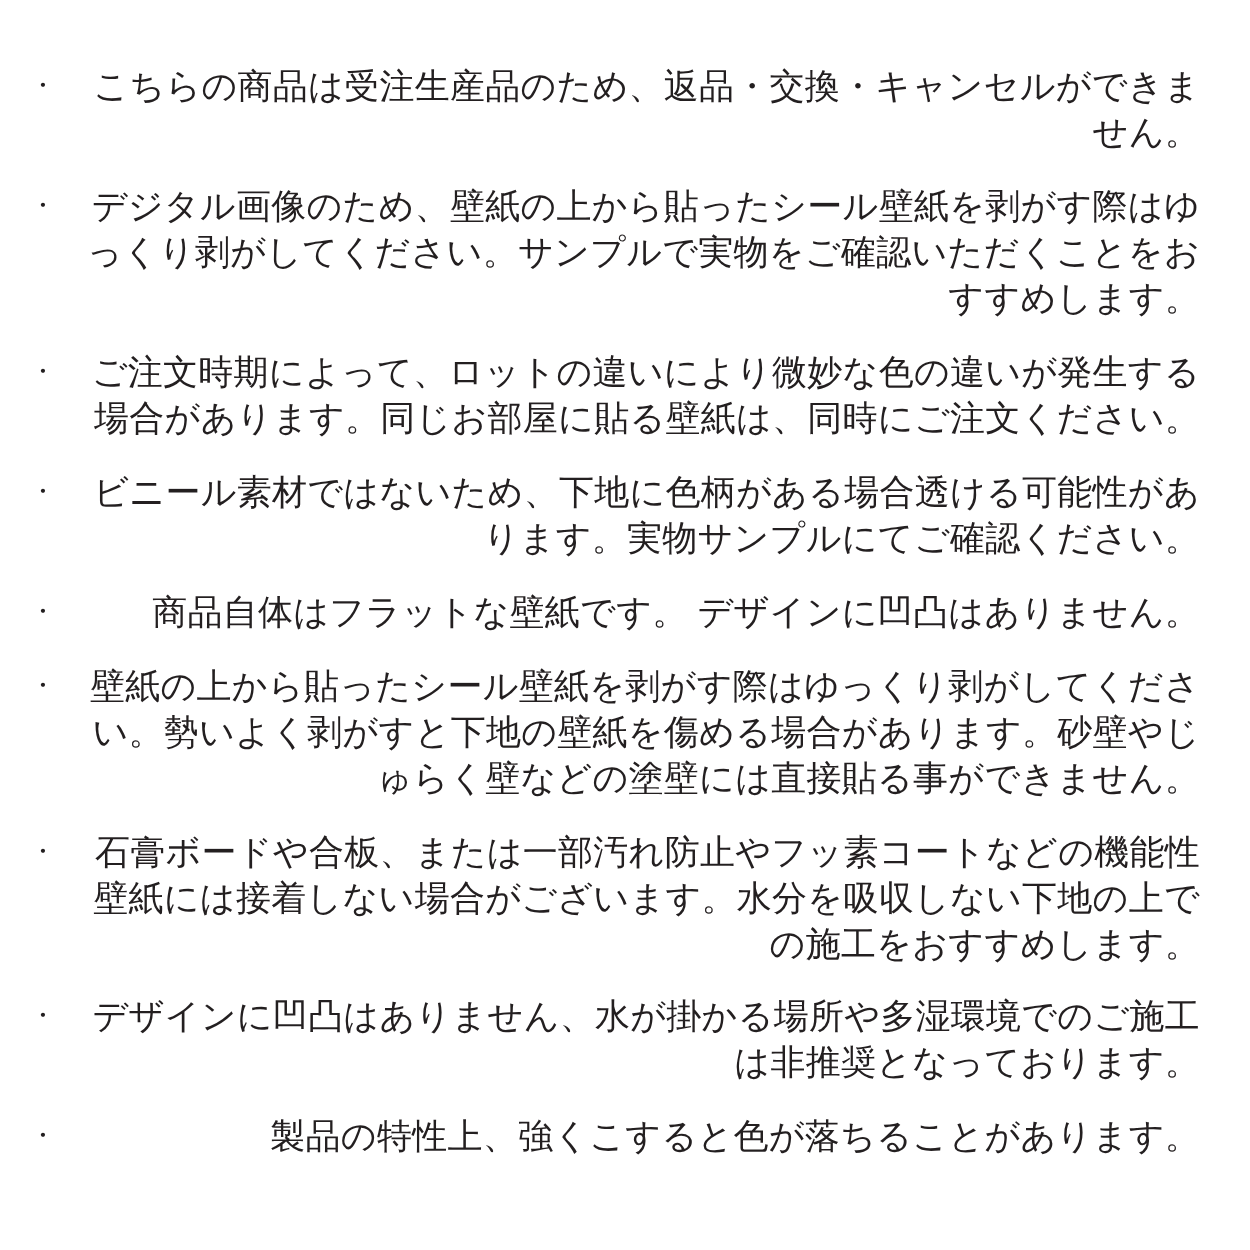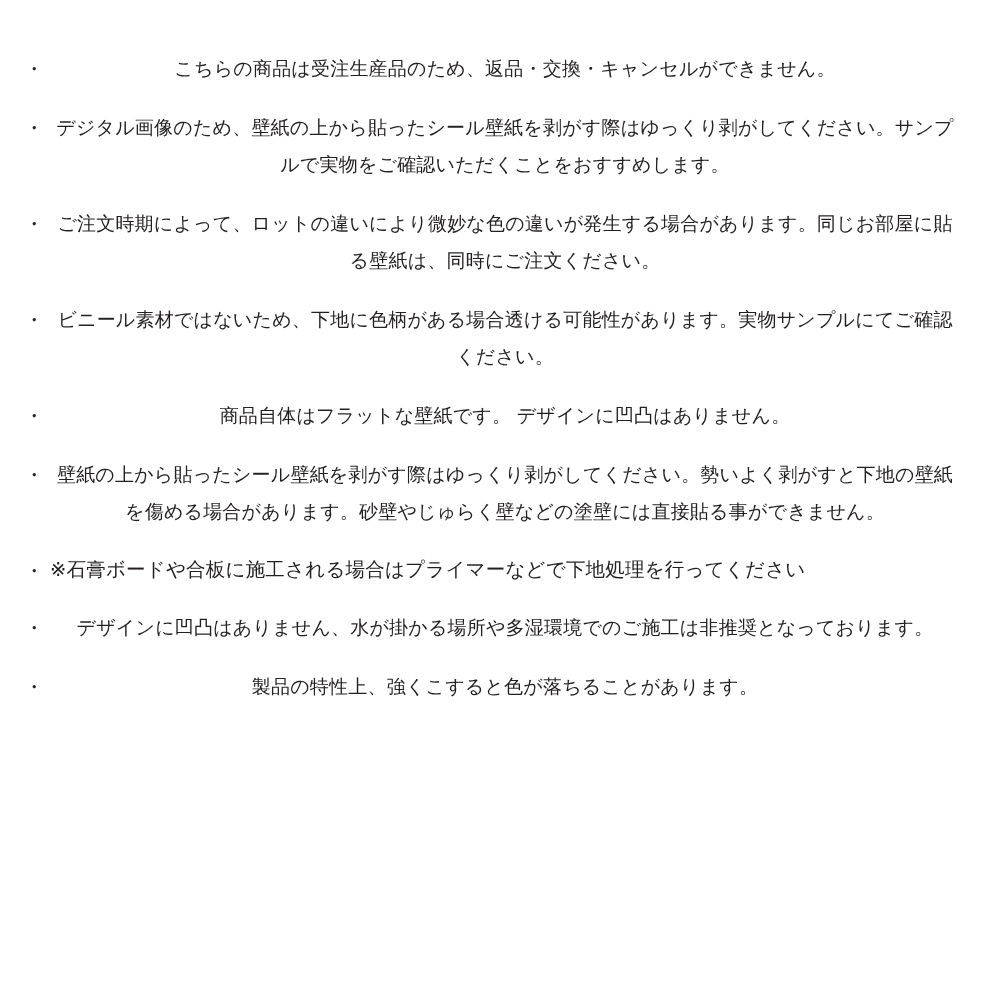--- a/index.html
+++ b/index.html
@@ -37,26 +37,26 @@
     font-size: 21px;
     line-height: 37px;
     color: #231f20;
     user-select: none;
   }
   .notice-body {
     flex: 1 1 auto;
     padding-right: 10px;
   }
   .notice-text {
-    font-size: 19px;
+    font-size: 28px;
     line-height: 37px;
     letter-spacing: 0.2px;
     color: #231f20;
     margin: 0;
-    text-align: center;
+    text-align: right;
   }
   .notice-sub {
     font-size: 19.5px;
     line-height: 30px;
     letter-spacing: 0.2px;
     color: #231f20;
     margin: 2px 0 0 0;
   }
   .item-tight {
     margin-bottom: 20px;
@@ -106,21 +106,21 @@
     <li class="notice-item">
       <span class="bullet">・</span>
       <div class="notice-body">
         <p class="notice-text">壁紙の上から貼ったシール壁紙を剥がす際はゆっくり剥がしてください。勢いよく剥がすと下地の壁紙を傷める場合があります。砂壁やじゅらく壁などの塗壁には直接貼る事ができません。</p>
       </div>
     </li>
 
     <li class="notice-item item-tight">
       <span class="bullet">・</span>
       <div class="notice-body">
-        <p class="notice-sub">※石膏ボードや合板に施工される場合はプライマーなどで下地処理を行ってください</p>
+        <p class="notice-text">石膏ボードや合板、または一部汚れ防止やフッ素コートなどの機能性壁紙には接着しない場合がございます。水分を吸収しない下地の上での施工をおすすめします。</p>
       </div>
     </li>
 
     <li class="notice-item">
       <span class="bullet">・</span>
       <div class="notice-body">
         <p class="notice-text">デザインに凹凸はありません、水が掛かる場所や多湿環境でのご施工は非推奨となっております。</p>
       </div>
     </li>
 

